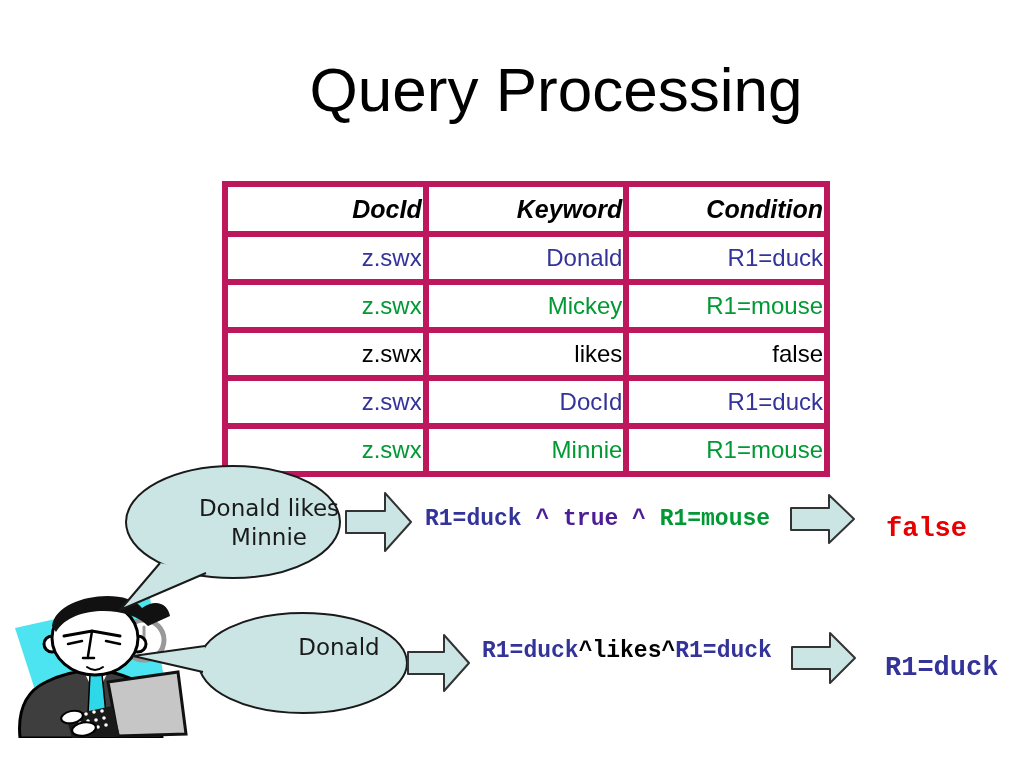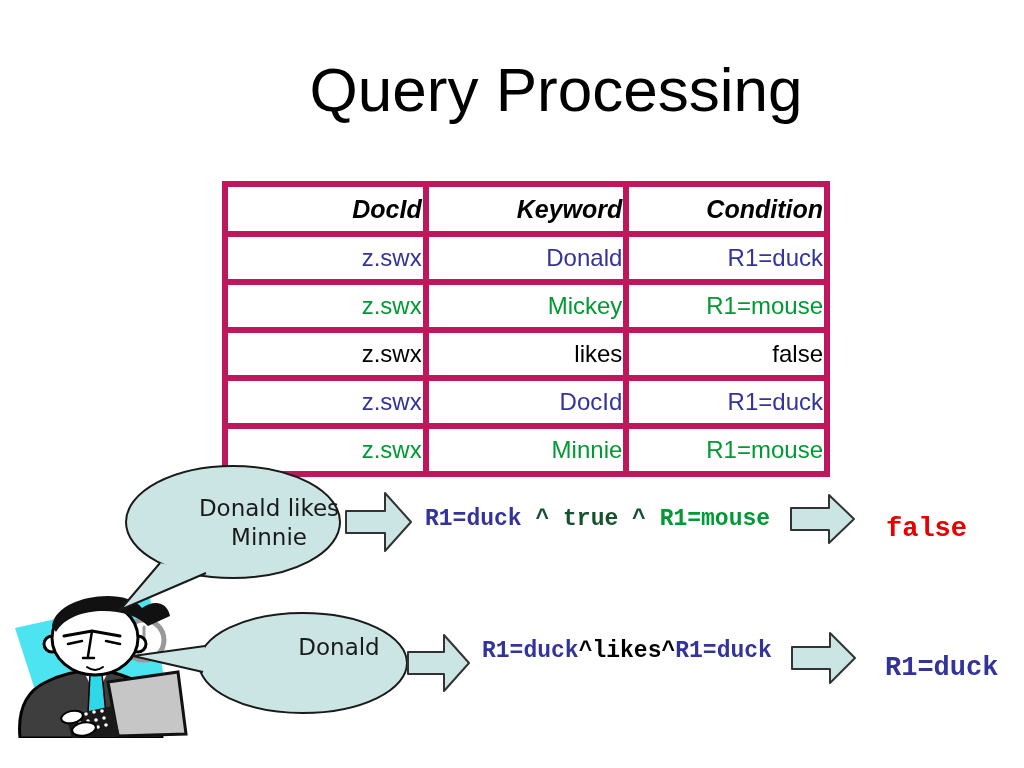--- a/index.html
+++ b/index.html
@@ -142,21 +142,21 @@
 </svg>
 <div class="bubble-text" style="left:128px;top:494px;width:210px;">
   <div>Donald likes</div>
   <div>Minnie</div>
 </div>
 
 <svg class="abs" style="left:345px;top:490px;" width="68" height="64" viewBox="0 0 68 64">
   <polygon points="1,21 40,21 40,3 66,32 40,61 40,43 1,43" fill="#cbe5e5" stroke="#333" stroke-width="2" stroke-linejoin="round"></polygon>
 </svg>
 
-<div class="expr" style="left:425px;top:508px;"><span style="color: rgb(51, 51, 153);">R1=duck</span><span style="color: #14532d;"> ^ true ^ </span><span style="color: rgb(0, 153, 51);">R1=mouse</span></div>
+<div class="expr" style="left:425px;top:508px;"><span style="color: rgb(51, 51, 153);">R1=duck</span><span style="color: #4c1d95;"> ^ true ^ </span><span style="color: rgb(0, 153, 51);">R1=mouse</span></div>
 
 <svg class="abs" style="left:790px;top:493px;" width="66" height="52" viewBox="0 0 66 52">
   <polygon points="1,15 39,15 39,2 64,26 39,50 39,37 1,37" fill="#cbe5e5" stroke="#333" stroke-width="2" stroke-linejoin="round"></polygon>
 </svg>
 
 <div class="result" style="left: 886px; top: 507px; color: rgb(230, 0, 0);">false</div>
 
 <svg class="abs" style="left:125px;top:608px;" width="292" height="112" viewBox="0 0 292 112">
   <ellipse cx="178" cy="55" rx="104" ry="50" fill="#cbe5e5" stroke="#1a1a1a" stroke-width="2"></ellipse>
   <path d="M 80,38 L 8,48 L 78,64" fill="#cbe5e5" stroke="#1a1a1a" stroke-width="2" stroke-linejoin="round"></path>

